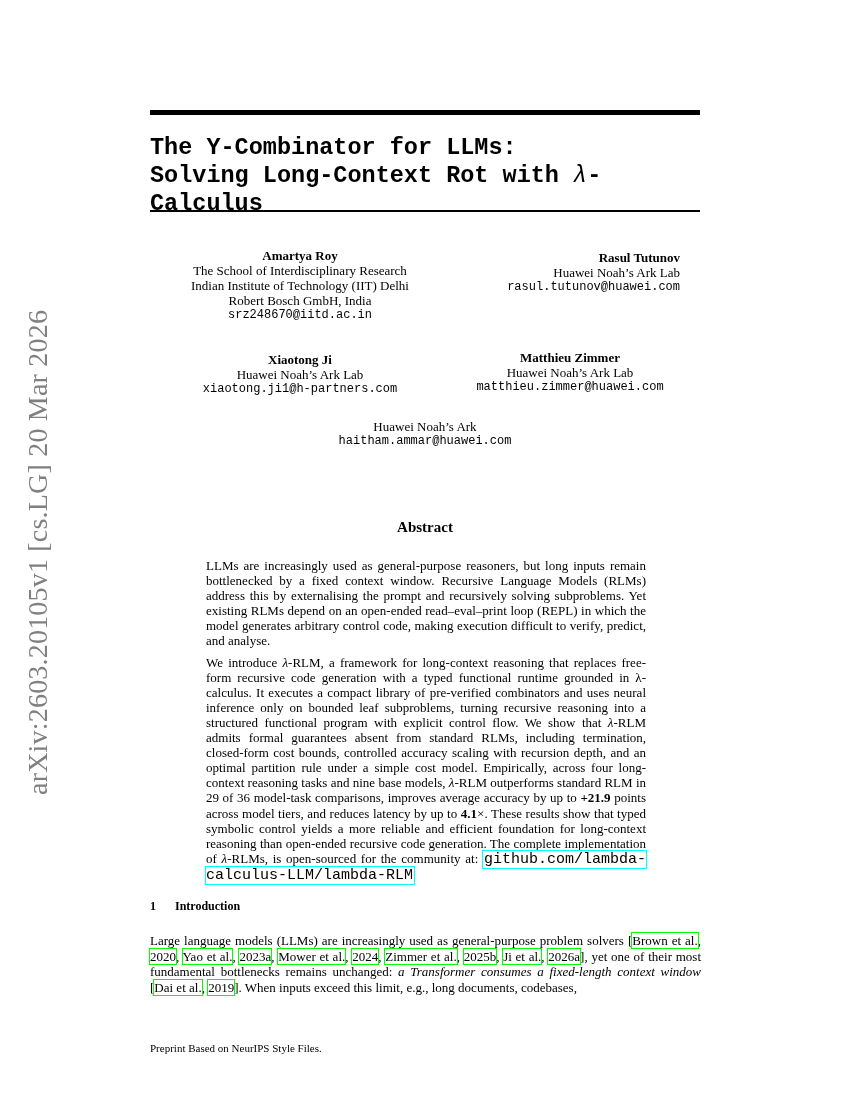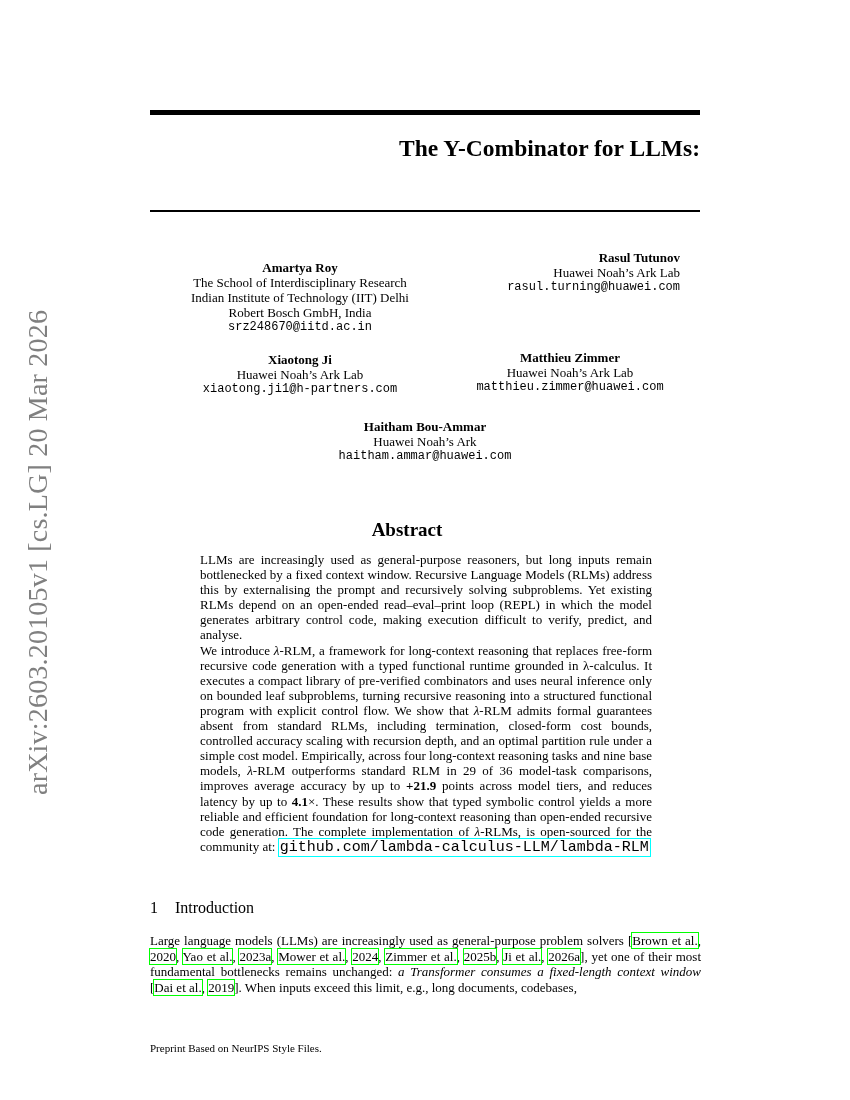--- a/index.html
+++ b/index.html
@@ -6,80 +6,80 @@
   body { width: 850px; height: 1100px; position: relative; overflow: hidden;
          font-family: "Liberation Serif", "DejaVu Serif", serif; color: #000; }
   .page { position: absolute; left: 0; top: 0; width: 850px; height: 1100px; }
 
   .arxiv-stamp { position: absolute; left: 22px; top: 795px; transform-origin: left top;
     transform: rotate(-90deg); white-space: nowrap; font-family: "Liberation Serif", serif;
     font-size: 28px; color: #808080; letter-spacing: 0.2px; }
 
   .top-rule { position: absolute; left: 150px; top: 110px; width: 550px; height: 5px; background: #000; }
   .bottom-rule { position: absolute; left: 150px; top: 210px; width: 550px; height: 2px; background: #000; }
-  .title { position: absolute; left: 150px; top: 134px; width: 550px; text-align: right;
-    font-weight: bold; font-size: 23.5px; line-height: 28px; }
+  .title { position: absolute; left: 150px; top: 134px; width: 550px; text-align: left;
+    font-weight: bold; font-size: 23.5px; line-height: 28px; font-family: Liberation Mono, monospace; }
 
   .author { position: absolute; text-align: center; font-size: 13px; line-height: 15px; }
   .author .name { font-weight: bold; }
   .author .email { font-family: "Liberation Mono", "DejaVu Sans Mono", monospace; font-size: 12px; }
 
-  .abstract-heading { position: absolute; left: 132px; top: 519px; width: 550px; text-align: center;
-    font-weight: bold; font-size: 19px; }
+  .abstract-heading { position: absolute; left: 150px; top: 519px; width: 550px; text-align: center;
+    font-weight: bold; font-size: 15px; }
   .abstract { position: absolute; left: 200px; top: 552px; width: 452px; font-size: 13px;
     line-height: 15.1px; text-align: justify; }
-  .abstract p { margin: 0; }
+  .abstract p { margin: 6px; }
   .sans { font-family: Liberation Serif, serif; font-size: 13px; }
   .code-link { font-family: "Liberation Mono", monospace; font-size: 15px;
     outline: 1.5px solid #00ffff; outline-offset: 0px; padding: 0 1px; }
 
-  .section-heading { position: absolute; left: 150px; top: 899px; font-weight: normal; font-size: 16px; }
+  .section-heading { position: absolute; left: 150px; top: 899px; font-weight: bold; font-size: 12px; }
   .section-heading .num { display: inline-block; width: 25px; }
   .intro { position: absolute; left: 150px; top: 933px; width: 551px; font-size: 13px;
     line-height: 15.6px; text-align: justify; }
   .cite { outline: 1.4px solid #00ff00; outline-offset: -0.5px; }
   .footer { position: absolute; left: 150px; top: 1018px; font-size: 11px; margin-top: 24px; }
 </style>
 </head>
 <body>
 
 <div class="page">
 
   <div class="arxiv-stamp">arXiv:2603.20105v1  [cs.LG]  20 Mar 2026</div>
 
   <div class="top-rule"></div>
   <div class="title">
     <div>The Y-Combinator for LLMs:</div>
+    <div><span>Solving Long-Context Rot with </span><i style="font-weight:normal">λ</i><span>-Calculus</span></div>
   </div>
   <div class="bottom-rule"></div>
 
-  <div class="author" style="left:190px; top:260px; width:220px;">
+  <div class="author" style="left:190px; top:248px; width:220px;">
     <div class="name">Amartya Roy</div>
     <div>The School of Interdisciplinary Research</div>
     <div>Indian Institute of Technology (IIT) Delhi</div>
     <div>Robert Bosch GmbH, India</div>
     <div class="email">srz248670@iitd.ac.in</div>
   </div>
   <div class="author" style="left:460px; top:250px; width:220px;text-align:right;">
     <div class="name">Rasul Tutunov</div>
     <div>Huawei Noah’s Ark Lab</div>
-    <div class="email">rasul.turning@huawei.com</div>
+    <div class="email">rasul.tutunov@huawei.com</div>
   </div>
   <div class="author" style="left:190px; top:352px; width:220px;">
     <div class="name">Xiaotong Ji</div>
     <div>Huawei Noah’s Ark Lab</div>
     <div class="email">xiaotong.ji1@h-partners.com</div>
   </div>
   <div class="author" style="left:440px; top:350px; width:260px;">
     <div class="name">Matthieu Zimmer</div>
     <div>Huawei Noah’s Ark Lab</div>
     <div class="email">matthieu.zimmer@huawei.com</div>
   </div>
   <div class="author" style="left:300px; top:419px; width:250px;">
-    <div class="name">Haitham Bou-Ammar</div>
     <div>Huawei Noah’s Ark</div>
     <div class="email">haitham.ammar@huawei.com</div>
   </div>
 
   <div class="abstract-heading">Abstract</div>
   <div class="abstract">
     <p>LLMs are increasingly used as general-purpose reasoners, but long inputs remain bottlenecked by a fixed context window.  Recursive Language Models (RLMs) address this by externalising the prompt and recursively solving subproblems. Yet existing RLMs depend on an open-ended read–eval–print loop (REPL) in which the model generates arbitrary control code, making execution difficult to verify, predict, and analyse.</p>
     <p><span>We introduce </span><i>λ</i><span class="sans">-RLM</span><span>, a framework for long-context reasoning that replaces free-form recursive code generation with a typed functional runtime grounded in λ-calculus. It executes a compact library of pre-verified combinators and uses neural inference only on bounded leaf subproblems, turning recursive reasoning into a structured functional program with explicit control flow.  We show that </span><i>λ</i><span class="sans">-RLM</span><span> admits formal guarantees absent from standard RLMs, including termination, closed-form cost bounds, controlled accuracy scaling with recursion depth, and an optimal partition rule under a simple cost model.  Empirically, across four long-context reasoning tasks and nine base models, </span><i>λ</i><span class="sans">-RLM</span><span> outperforms standard RLM in 29 of 36 model-task comparisons, improves average accuracy by up to </span><b>+21.9</b><span> points across model tiers, and reduces latency by up to </span><b>4.1</b><span>×</span><span>. These results show that typed symbolic control yields a more reliable and efficient foundation for long-context reasoning than open-ended recursive code generation. The complete implementation of </span><i>λ</i><span class="sans">-RLMs</span><span>, is open-sourced for the community at: </span><span class="code-link">github.com/lambda-calculus-LLM/lambda-RLM</span></p>
   </div>
 

